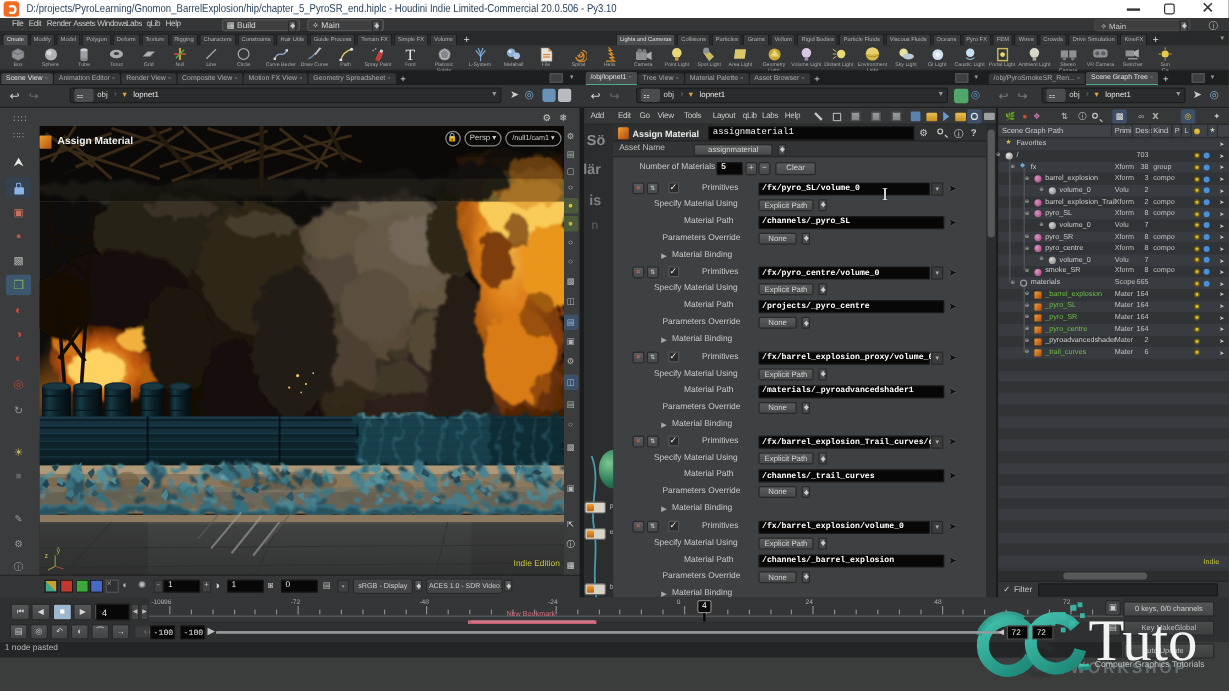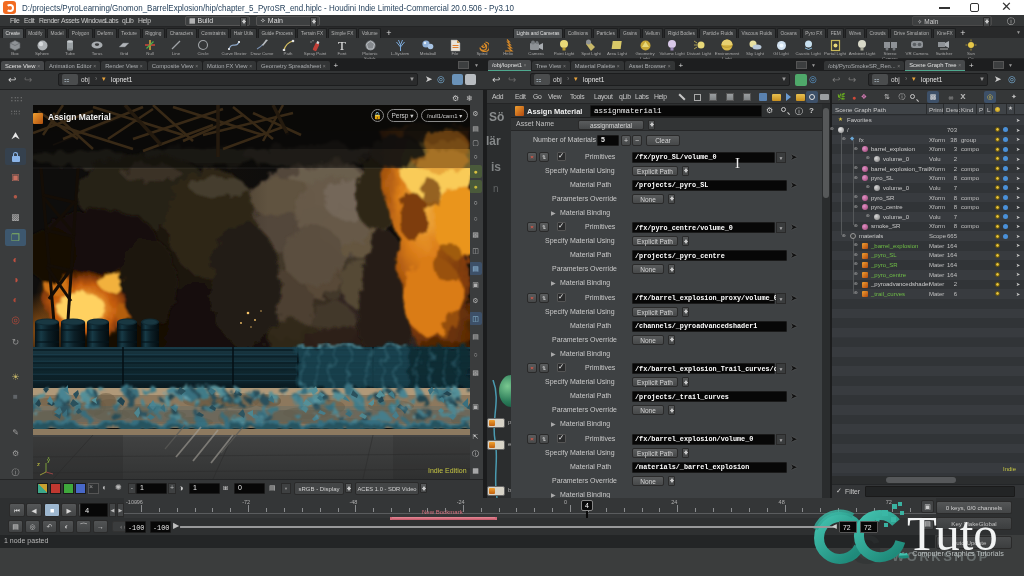--- a/index.html
+++ b/index.html
@@ -1226,21 +1226,21 @@
     <div class="txt" style="left:585px;top:152.5px;font-size:7px;">Primitives</div>
     <div class="field" style="left:632px;top:151.5px;width:143px;height:11px;"></div>
     <div class="txt mono" style="left:635px;top:153.0px;font-size:6.8px;font-weight:bold;color:#fff;">/fx/pyro_SL/volume_0</div>
     <div class="abs" style="left:776px;top:151.5px;width:10px;height:11px;background:#3a3c3d;border:1px solid #2a2a2a;color:#aaa;font-size:5px;text-align:center;line-height:10px;">▼</div>
     <div class="txt" style="left:790px;top:151.5px;font-size:9px;color:#111;text-shadow:0 0 1px #888;">➤</div>
     <div class="txt" style="left:545px;top:166.5px;font-size:7px;">Specify Material Using</div>
     <div class="btn" style="left:632px;top:165.5px;width:46px;height:10px;font-size:6.5px;line-height:9px;">Explicit Path</div>
     <div class="spin" style="left:682px;top:165.5px;"></div>
     <div class="txt" style="left:570px;top:180.5px;font-size:7px;">Material Path</div>
     <div class="field" style="left:632px;top:179.5px;width:155px;height:11px;"></div>
-    <div class="txt mono" style="left:635px;top:181.0px;font-size:6.8px;font-weight:bold;color:#fff;">/projects/_pyro_SL</div>
+    <div class="txt mono" style="left:635px;top:181.0px;font-size:6.8px;font-weight:bold;color:#fff;">/channels/_pyro_SL</div>
     <div class="txt" style="left:790px;top:179.5px;font-size:9px;color:#111;text-shadow:0 0 1px #888;">➤</div>
     <div class="txt" style="left:552px;top:194.5px;font-size:7px;">Parameters Override</div>
     <div class="btn" style="left:632px;top:193.5px;width:32px;height:10px;font-size:6.5px;line-height:9px;">None</div>
     <div class="spin" style="left:668px;top:193.5px;"></div>
     <div class="txt" style="left:551px;top:208.5px;font-size:6px;color:#aaa;">▶</div>
     <div class="txt" style="left:560px;top:208.5px;font-size:7px;color:#c8c8c8;">Material Binding</div>
 <div class="btn" style="left:527px;top:222px;width:10px;height:10px;line-height:9px;font-size:6px;color:#e05848;font-weight:bold;">×</div>
     <div class="btn" style="left:539px;top:222px;width:10px;height:10px;line-height:9px;font-size:5px;">⇅</div>
     <div class="abs" style="left:557px;top:222px;width:9px;height:9px;background:#2a2b2c;border:1px solid #555;border-radius:1px;"></div>
     <div class="txt" style="left:558px;top:221px;font-size:7.5px;color:#f0f0f0;">✓</div>
@@ -1268,63 +1268,63 @@
     <div class="txt" style="left:585px;top:293.5px;font-size:7px;">Primitives</div>
     <div class="field" style="left:632px;top:292.5px;width:143px;height:11px;"></div>
     <div class="txt mono" style="left:635px;top:294.0px;font-size:6.8px;font-weight:bold;color:#fff;">/fx/barrel_explosion_proxy/volume_0</div>
     <div class="abs" style="left:776px;top:292.5px;width:10px;height:11px;background:#3a3c3d;border:1px solid #2a2a2a;color:#aaa;font-size:5px;text-align:center;line-height:10px;">▼</div>
     <div class="txt" style="left:790px;top:292.5px;font-size:9px;color:#111;text-shadow:0 0 1px #888;">➤</div>
     <div class="txt" style="left:545px;top:307.5px;font-size:7px;">Specify Material Using</div>
     <div class="btn" style="left:632px;top:306.5px;width:46px;height:10px;font-size:6.5px;line-height:9px;">Explicit Path</div>
     <div class="spin" style="left:682px;top:306.5px;"></div>
     <div class="txt" style="left:570px;top:321.5px;font-size:7px;">Material Path</div>
     <div class="field" style="left:632px;top:320.5px;width:155px;height:11px;"></div>
-    <div class="txt mono" style="left:635px;top:322.0px;font-size:6.8px;font-weight:bold;color:#fff;">/channels/_pyroadvancedshader1</div>
+    <div class="txt mono" style="left:635px;top:322.0px;font-size:6.8px;font-weight:bold;color:#fff;">/materials/_pyroadvancedshader1</div>
     <div class="txt" style="left:790px;top:320.5px;font-size:9px;color:#111;text-shadow:0 0 1px #888;">➤</div>
     <div class="txt" style="left:552px;top:335.5px;font-size:7px;">Parameters Override</div>
     <div class="btn" style="left:632px;top:334.5px;width:32px;height:10px;font-size:6.5px;line-height:9px;">None</div>
     <div class="spin" style="left:668px;top:334.5px;"></div>
     <div class="txt" style="left:551px;top:349.5px;font-size:6px;color:#aaa;">▶</div>
     <div class="txt" style="left:560px;top:349.5px;font-size:7px;color:#c8c8c8;">Material Binding</div>
 <div class="btn" style="left:527px;top:363px;width:10px;height:10px;line-height:9px;font-size:6px;color:#e05848;font-weight:bold;">×</div>
     <div class="btn" style="left:539px;top:363px;width:10px;height:10px;line-height:9px;font-size:5px;">⇅</div>
     <div class="abs" style="left:557px;top:363px;width:9px;height:9px;background:#2a2b2c;border:1px solid #555;border-radius:1px;"></div>
     <div class="txt" style="left:558px;top:362px;font-size:7.5px;color:#f0f0f0;">✓</div>
     <div class="txt" style="left:585px;top:364px;font-size:7px;">Primitives</div>
     <div class="field" style="left:632px;top:363px;width:143px;height:11px;"></div>
     <div class="txt mono" style="left:635px;top:364.5px;font-size:6.8px;font-weight:bold;color:#fff;">/fx/barrel_explosion_Trail_curves/cur</div>
     <div class="abs" style="left:776px;top:363px;width:10px;height:11px;background:#3a3c3d;border:1px solid #2a2a2a;color:#aaa;font-size:5px;text-align:center;line-height:10px;">▼</div>
     <div class="txt" style="left:790px;top:363px;font-size:9px;color:#111;text-shadow:0 0 1px #888;">➤</div>
     <div class="txt" style="left:545px;top:378px;font-size:7px;">Specify Material Using</div>
     <div class="btn" style="left:632px;top:377px;width:46px;height:10px;font-size:6.5px;line-height:9px;">Explicit Path</div>
     <div class="spin" style="left:682px;top:377px;"></div>
     <div class="txt" style="left:570px;top:392px;font-size:7px;">Material Path</div>
     <div class="field" style="left:632px;top:391px;width:155px;height:11px;"></div>
-    <div class="txt mono" style="left:635px;top:392.5px;font-size:6.8px;font-weight:bold;color:#fff;">/projects/_trail_curves</div>
+    <div class="txt mono" style="left:635px;top:392.5px;font-size:6.8px;font-weight:bold;color:#fff;">/channels/_trail_curves</div>
     <div class="txt" style="left:790px;top:391px;font-size:9px;color:#111;text-shadow:0 0 1px #888;">➤</div>
     <div class="txt" style="left:552px;top:406px;font-size:7px;">Parameters Override</div>
     <div class="btn" style="left:632px;top:405px;width:32px;height:10px;font-size:6.5px;line-height:9px;">None</div>
     <div class="spin" style="left:668px;top:405px;"></div>
     <div class="txt" style="left:551px;top:420px;font-size:6px;color:#aaa;">▶</div>
     <div class="txt" style="left:560px;top:420px;font-size:7px;color:#c8c8c8;">Material Binding</div>
 <div class="btn" style="left:527px;top:433.5px;width:10px;height:10px;line-height:9px;font-size:6px;color:#e05848;font-weight:bold;">×</div>
     <div class="btn" style="left:539px;top:433.5px;width:10px;height:10px;line-height:9px;font-size:5px;">⇅</div>
     <div class="abs" style="left:557px;top:433.5px;width:9px;height:9px;background:#2a2b2c;border:1px solid #555;border-radius:1px;"></div>
     <div class="txt" style="left:558px;top:432.5px;font-size:7.5px;color:#f0f0f0;">✓</div>
     <div class="txt" style="left:585px;top:434.5px;font-size:7px;">Primitives</div>
     <div class="field" style="left:632px;top:433.5px;width:143px;height:11px;"></div>
     <div class="txt mono" style="left:635px;top:435.0px;font-size:6.8px;font-weight:bold;color:#fff;">/fx/barrel_explosion/volume_0</div>
     <div class="abs" style="left:776px;top:433.5px;width:10px;height:11px;background:#3a3c3d;border:1px solid #2a2a2a;color:#aaa;font-size:5px;text-align:center;line-height:10px;">▼</div>
     <div class="txt" style="left:790px;top:433.5px;font-size:9px;color:#111;text-shadow:0 0 1px #888;">➤</div>
     <div class="txt" style="left:545px;top:448.5px;font-size:7px;">Specify Material Using</div>
     <div class="btn" style="left:632px;top:447.5px;width:46px;height:10px;font-size:6.5px;line-height:9px;">Explicit Path</div>
     <div class="spin" style="left:682px;top:447.5px;"></div>
     <div class="txt" style="left:570px;top:462.5px;font-size:7px;">Material Path</div>
     <div class="field" style="left:632px;top:461.5px;width:155px;height:11px;"></div>
-    <div class="txt mono" style="left:635px;top:463.0px;font-size:6.8px;font-weight:bold;color:#fff;">/materials/_barrel_explosion</div>
+    <div class="txt mono" style="left:635px;top:463.0px;font-size:6.8px;font-weight:bold;color:#fff;">/channels/_barrel_explosion</div>
     <div class="txt" style="left:790px;top:461.5px;font-size:9px;color:#111;text-shadow:0 0 1px #888;">➤</div>
     <div class="txt" style="left:552px;top:476.5px;font-size:7px;">Parameters Override</div>
     <div class="btn" style="left:632px;top:475.5px;width:32px;height:10px;font-size:6.5px;line-height:9px;">None</div>
     <div class="spin" style="left:668px;top:475.5px;"></div>
     <div class="txt" style="left:551px;top:490.5px;font-size:6px;color:#aaa;">▶</div>
     <div class="txt" style="left:560px;top:490.5px;font-size:7px;color:#c8c8c8;">Material Binding</div>
 <div class="abs" style="left:822px;top:104px;width:8px;height:394px;background:#2a2c2d;"></div>
 <div class="abs" style="left:823px;top:108px;width:6px;height:90px;background:#565859;border-radius:3px;"></div>
 <div class="txt" style="left:735px;top:155px;font-size:15px;color:#f0f0f0;text-shadow:0 0 1px #000;font-family:'Liberation Serif',serif;">I</div>
 <div class="abs" style="left:830px;top:90px;width:2px;height:408px;background:#1b1c1d;"></div>

